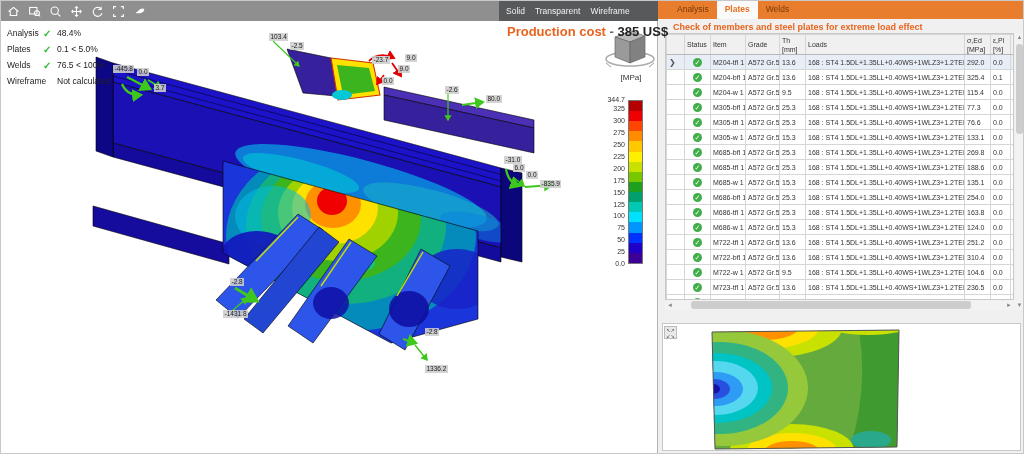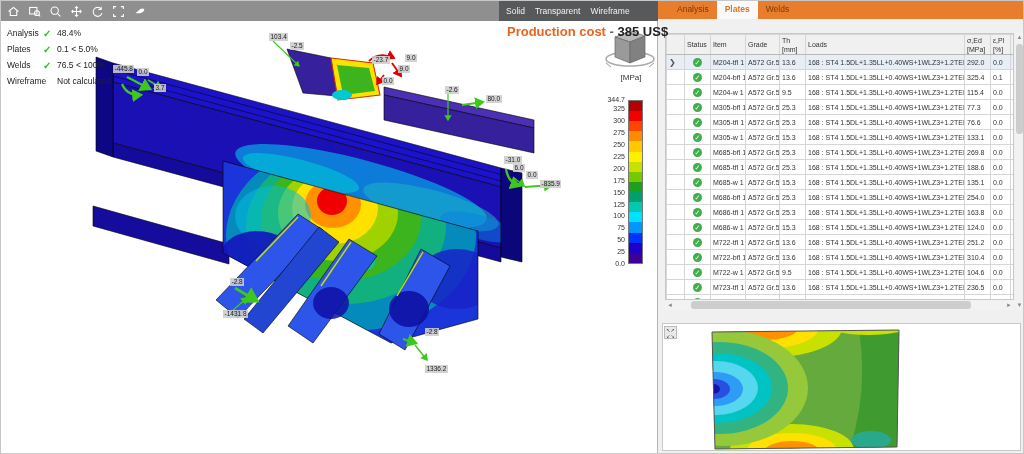--- a/index.html
+++ b/index.html
@@ -318,20 +318,21 @@
     </div>
   </div>
 
   <div class="right-panel">
     <div class="tabbar">
       <span class="tab">Analysis</span>
       <span class="tab active">Plates</span>
       <span class="tab">Welds</span>
     </div>
 
+    <div class="panel-heading">Check of members and steel plates for extreme load effect</div>
 
     <div class="table-wrap">
       <table class="results">
         <colgroup>
           <col style="width:18px">
             <col style="width:26px">
             <col style="width:35px">
           <col style="width:34px">
             <col style="width:26px">
             <col style="width:159px">

